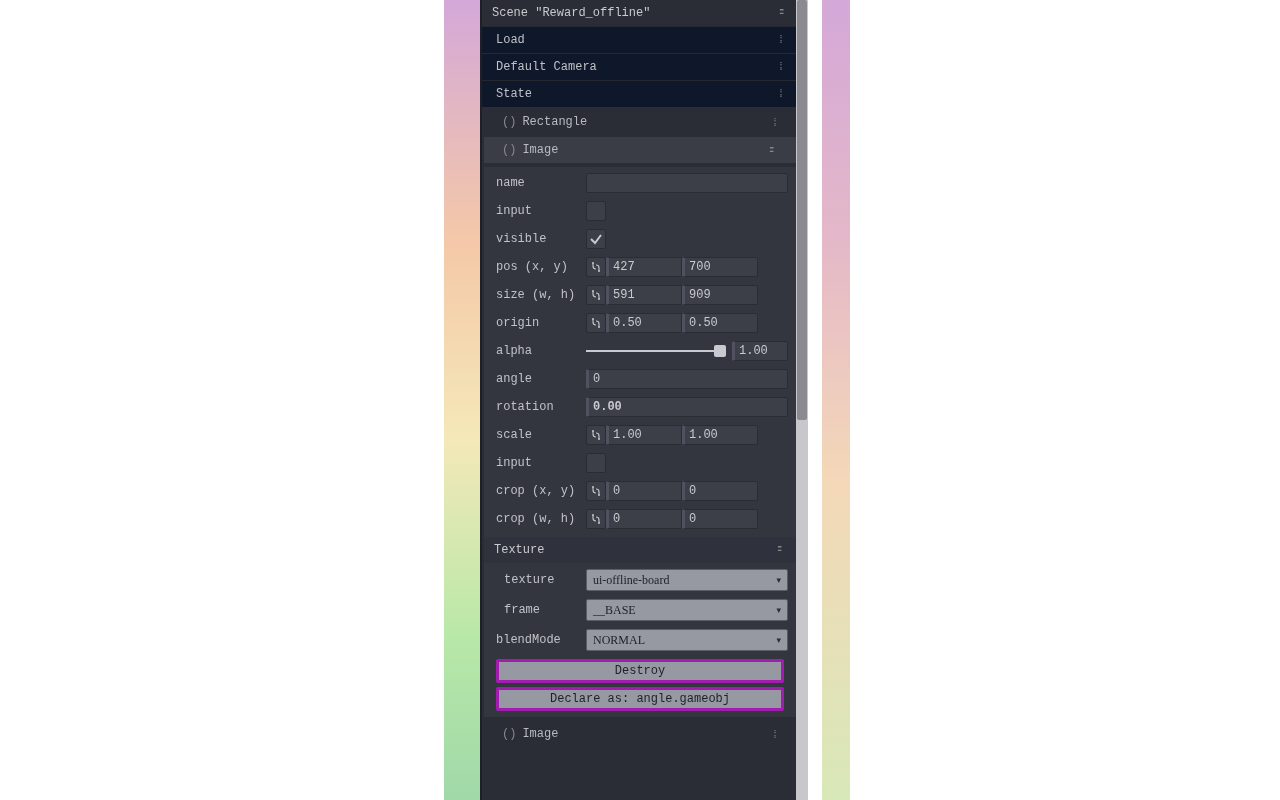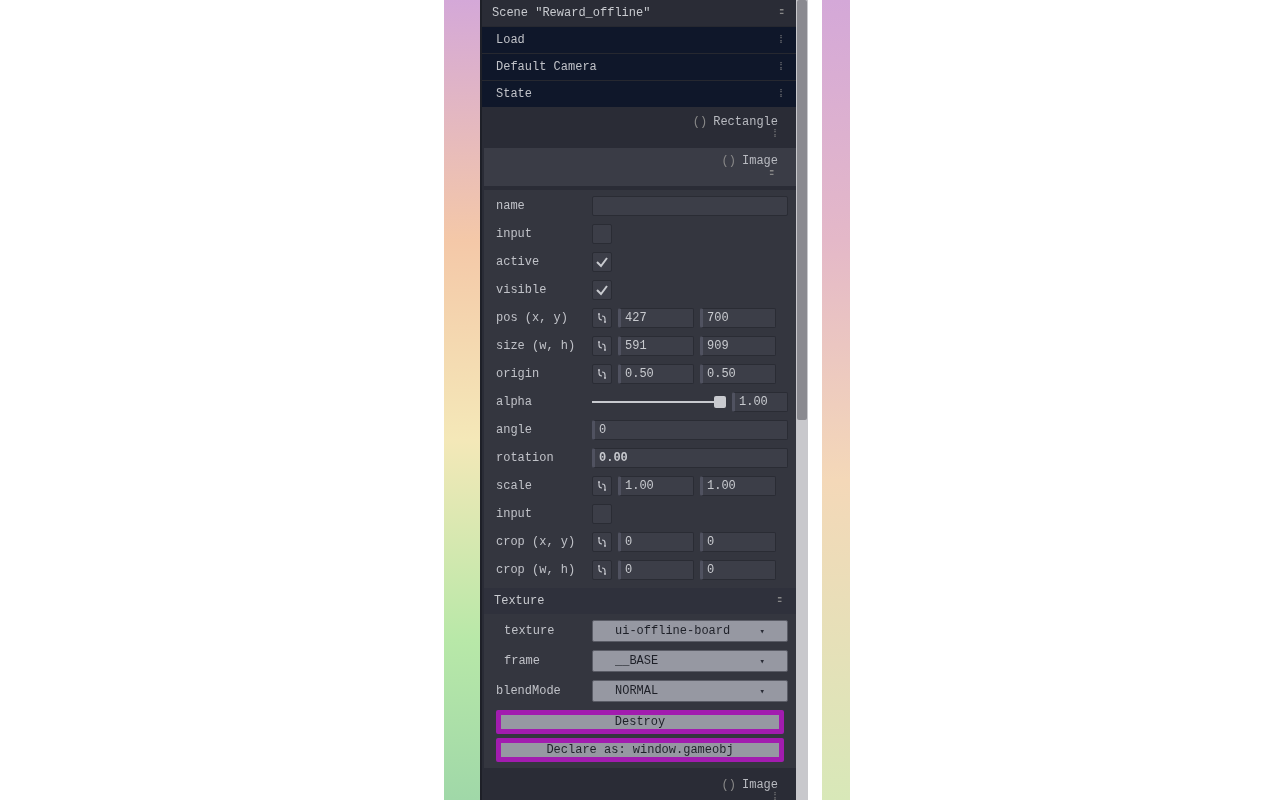--- a/index.html
+++ b/index.html
@@ -91,39 +91,37 @@
   }
   .child-row {
     padding: 6px 18px;
     background: #2a2c36;
     color: #b8bac0;
     display: flex;
     justify-content: space-between;
     align-items: flex-end;
     margin-top: 2px;
     cursor: pointer;
-    flex-direction: column;
   }
   .child-row.selected {
     background: #3a3c46;
   }
   .child-row .prefix {
     color: #888;
     margin-right: 6px;
   }
   .prop-block {
     background: #34363f;
     margin: 4px 2px 2px 2px;
     padding: 2px 0;
   }
   .prop-row {
     display: flex;
     align-items: center;
     padding: 4px 8px;
-    gap: 6px;
     min-height: 28px;
   }
   .prop-label {
     width: 94px;
     color: #c0c2c8;
     flex-shrink: 0;
     padding-left: 4px;
   }
   .text-input {
     background: #3c3e48;
@@ -215,38 +213,38 @@
     justify-content: space-between;
     align-items: center;
     margin: 4px 0 2px 0;
   }
   .dropdown {
     flex: 1;
     height: 22px;
     background: #9698a2;
     border: 1px solid #5a5c66;
     color: #1e2028;
-    font-family: Liberation Mono, monospace;
+    font-family: Liberation Serif, serif;
     font-size: 12px;
-    padding: 0 22px;
+    padding: 0 6px;
     border-radius: 2px;
     display: flex;
     align-items: center;
     justify-content: space-between;
     cursor: pointer;
   }
   .dropdown .arrow {
     font-size: 9px;
     color: #2a2c36;
   }
   .action-btn {
     margin: 4px 12px;
     height: 24px;
     background: #9698a2;
-    border: 5px solid #a21caf;
+    border: 3px solid #a21caf;
     color: #1e2028;
     font-family: inherit;
     font-size: 12px;
     border-radius: 2px;
     display: flex;
     align-items: center;
     justify-content: center;
     cursor: pointer;
   }
   .collapse-icon {
@@ -311,28 +309,20 @@
         <div class="prop-row">
           <span class="prop-label">name</span>
           <input class="text-input" value="" style="">
         </div>
 
         <div class="prop-row">
           <span class="prop-label">input</span>
           <div class="checkbox"></div>
         </div>
 
-        <div class="prop-row">
-          <span class="prop-label">active</span>
-          <div class="checkbox">
-            <svg viewBox="0 0 14 14">
-                <path d="M2 7 L6 11 L12 3" stroke="#c8cacf" stroke-width="2" fill="none"></path>
-              </svg>
-          </div>
-        </div>
 
         <div class="prop-row">
           <span class="prop-label">visible</span>
           <div class="checkbox">
             <svg viewBox="0 0 14 14">
                 <path d="M2 7 L6 11 L12 3" stroke="#c8cacf" stroke-width="2" fill="none"></path>
               </svg>
           </div>
         </div>
 
@@ -471,21 +461,21 @@
           <div class="dropdown">
             <span>NORMAL</span>
             <span class="arrow">▾</span>
           </div>
         </div>
 
         <div class="action-btn">
           <span>Destroy</span>
         </div>
         <div class="action-btn">
-          <span>Declare as: window.gameobj</span>
+          <span>Declare as: angle.gameobj</span>
         </div>
       </div>
 
       <div class="children-block">
         <div class="child-row" style="margin-top:4px">
           <span><span class="prefix">()</span><span>Image</span></span>
           <span class="collapse-icon">⁞</span>
         </div>
       </div>
 

